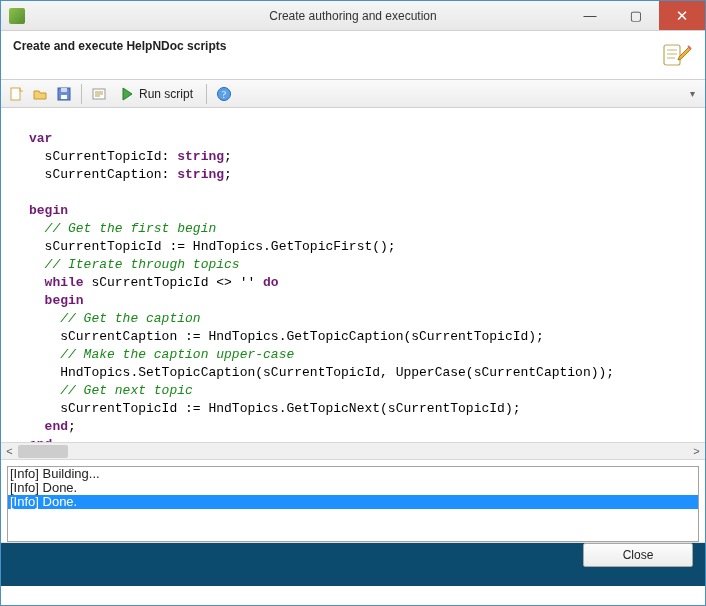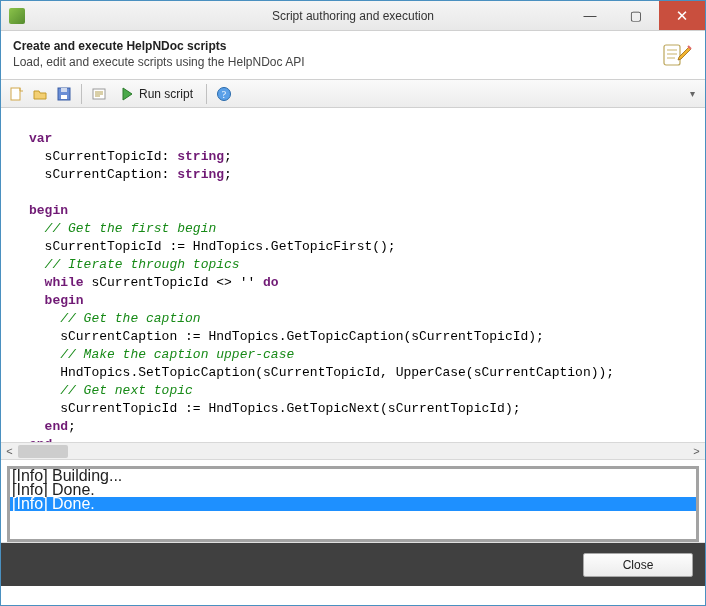--- a/index.html
+++ b/index.html
@@ -137,66 +137,64 @@
   .hscroll .track { flex:1; height:100%; position:relative; }
   .hscroll .thumb {
     position:absolute; left:0; top:2px;
     width:50px; height:13px;
     background:#cdcdcd;
     border-radius:2px;
   }
   .output {
     height: 76px;
     background:#fff;
-    border:3px solid #a3a3a3;
+    border:1px solid #a3a3a3;
     margin:0 6px;
     overflow:hidden;
     font-family: Tahoma, sans-serif;
-    font-size:16px;
+    font-size:13px;
     line-height:14px;
   }
   .out-line { padding:0 2px; color:#222; }
   .out-line.sel { background:#1e90ff; color:#fff; }
   .footer {
     border-top:1px solid #e0e0e0;
     height:44px;
     display:flex;
-    align-items:center;
     justify-content:flex-end;
     padding:0 12px;
-    background:#404040;
+    background:#0c4a6e;
   }
   .close-btn {
     width:110px; height:24px;
     border:1px solid #a8a8a8;
     background:linear-gradient(#fdfdfd,#ececec);
     font-size:12px;
     color:#222;
     display:flex; align-items:center; justify-content:center;
     border-radius:2px;
   }
   .spacer6 { height:6px; }
 </style>
 </head>
 <body>
 
 <div class="titlebar">
   <div class="app-icon"></div>
-  <div class="title">Script authoring and execution</div>
+  <div class="title">Create authoring and execution</div>
   <div class="win-controls">
     <div class="win-btn">—</div>
     <div class="win-btn">▢</div>
     <div class="win-btn close">✕</div>
   </div>
 </div>
 
 <div class="header-panel">
   <div class="header-text">
     <div class="htitle">Create and execute HelpNDoc scripts</div>
-    <div class="hsub">Load, edit and execute scripts using the HelpNDoc API</div>
   </div>
   <div class="header-icon">
     <svg viewBox="0 0 32 32">
       <rect x="3" y="6" width="16" height="20" rx="2" fill="#fff" stroke="#bca65a" stroke-width="1.2"></rect>
       <path d="M6 11h10M6 15h10M6 19h8" stroke="#c9b46b" stroke-width="1.2"></path>
       <path d="M18 18 L28 8 L30 10 L20 20 L17 21 Z" fill="#f2b430" stroke="#9a6a10" stroke-width="0.8"></path>
       <path d="M27 7 l3 3" stroke="#e06a6a" stroke-width="2"></path>
     </svg>
   </div>
 </div>

